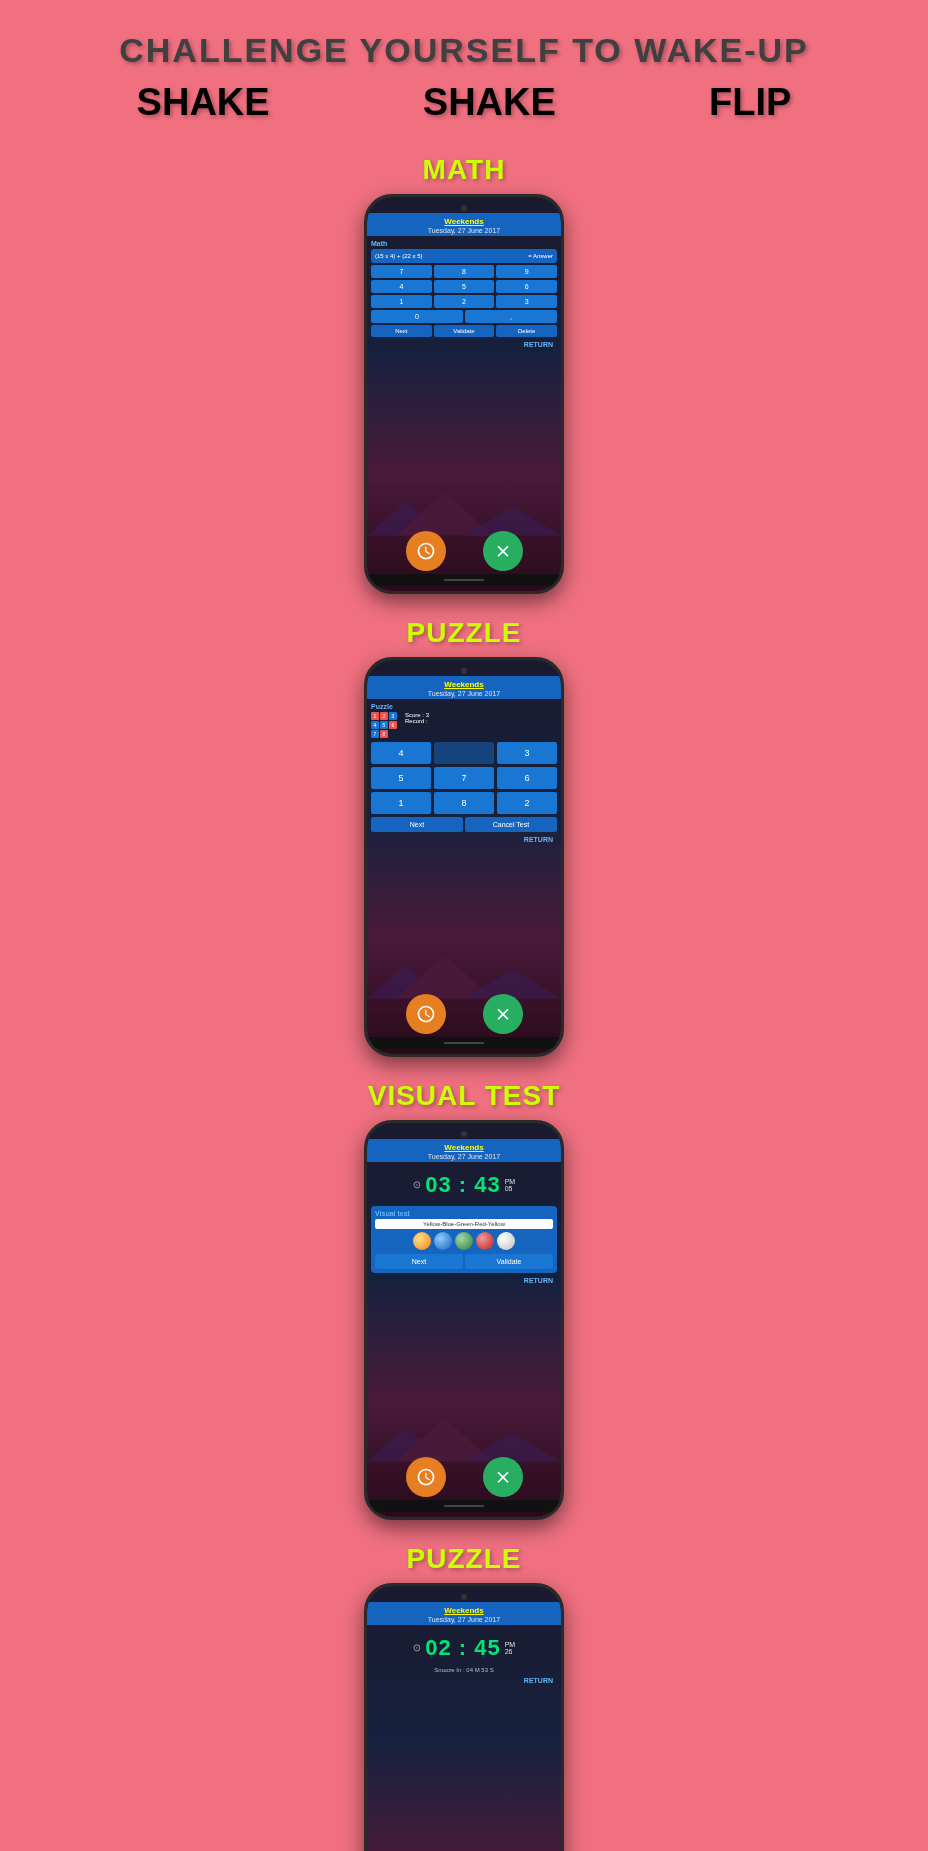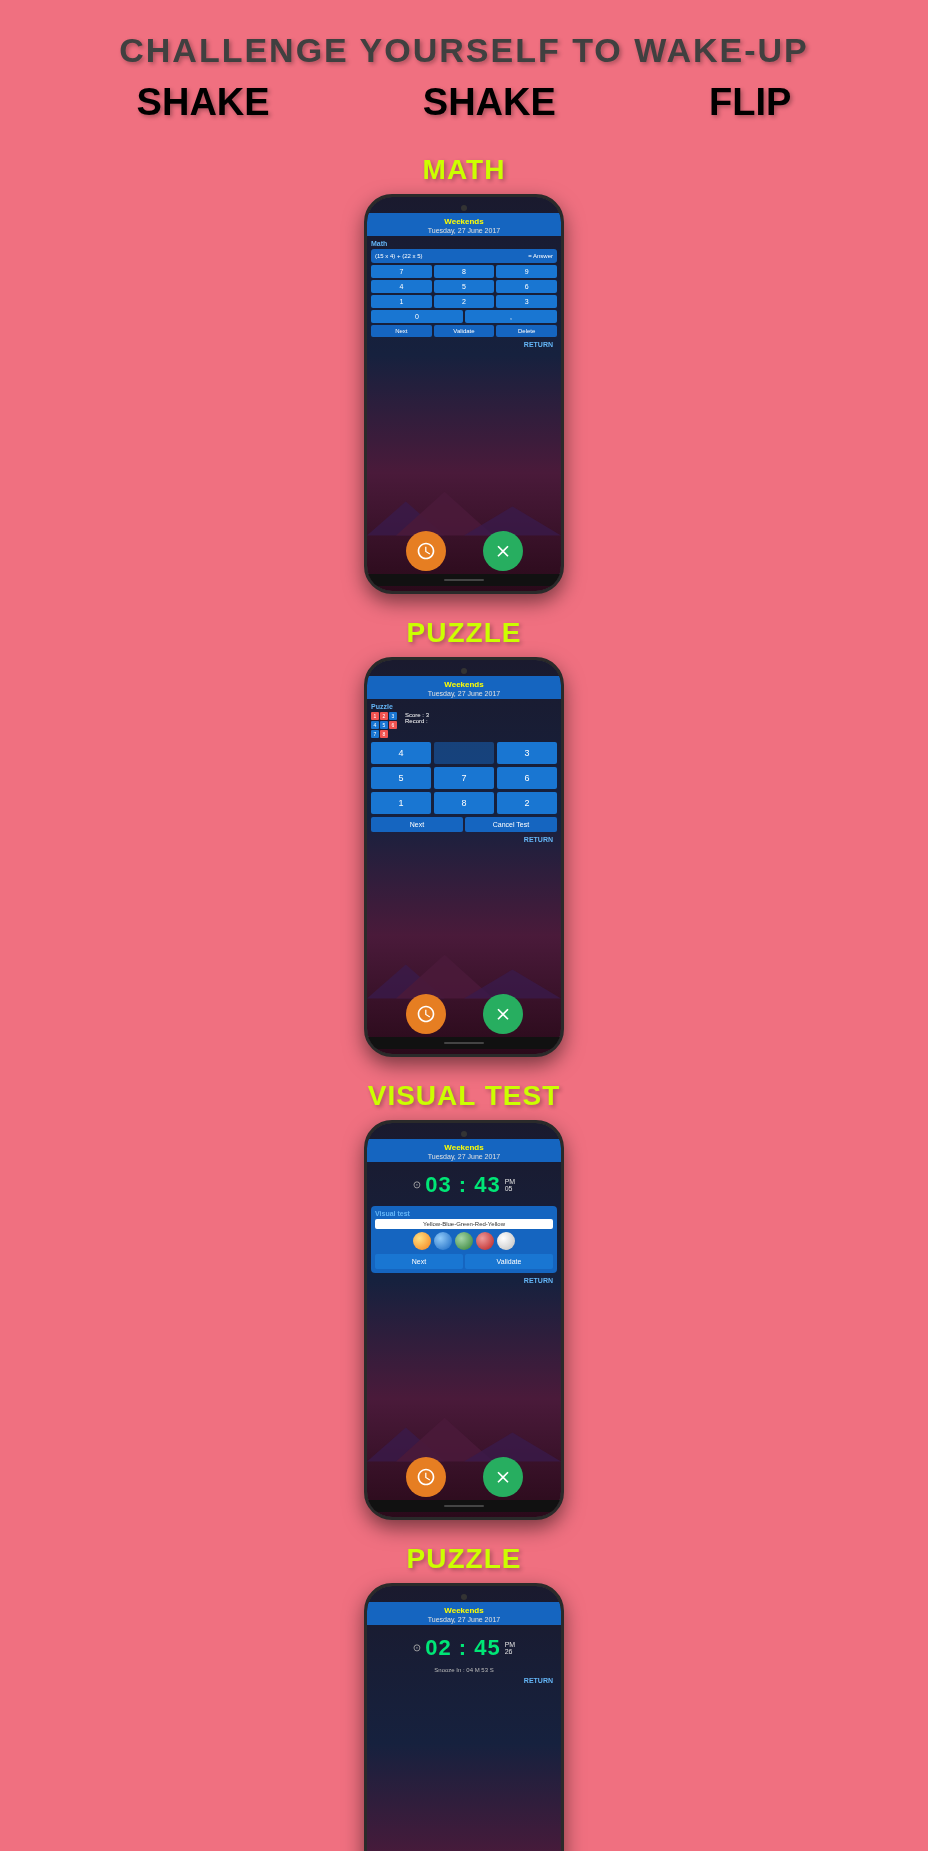--- a/index.html
+++ b/index.html
@@ -98,20 +98,21 @@
     .phone-status {
       background: #1565C0;
       padding: 4px 8px 2px;
       margin-top: 16px;
     }
     .weekends-label {
       color: #ffff00;
       font-size: 8px;
       text-align: center;
       font-weight: bold;
+      text-decoration: underline;
     }
     .date-label {
       color: #e0e0e0;
       font-size: 7px;
       text-align: center;
       margin-top: 1px;
     }
 
     
     .math-content {

